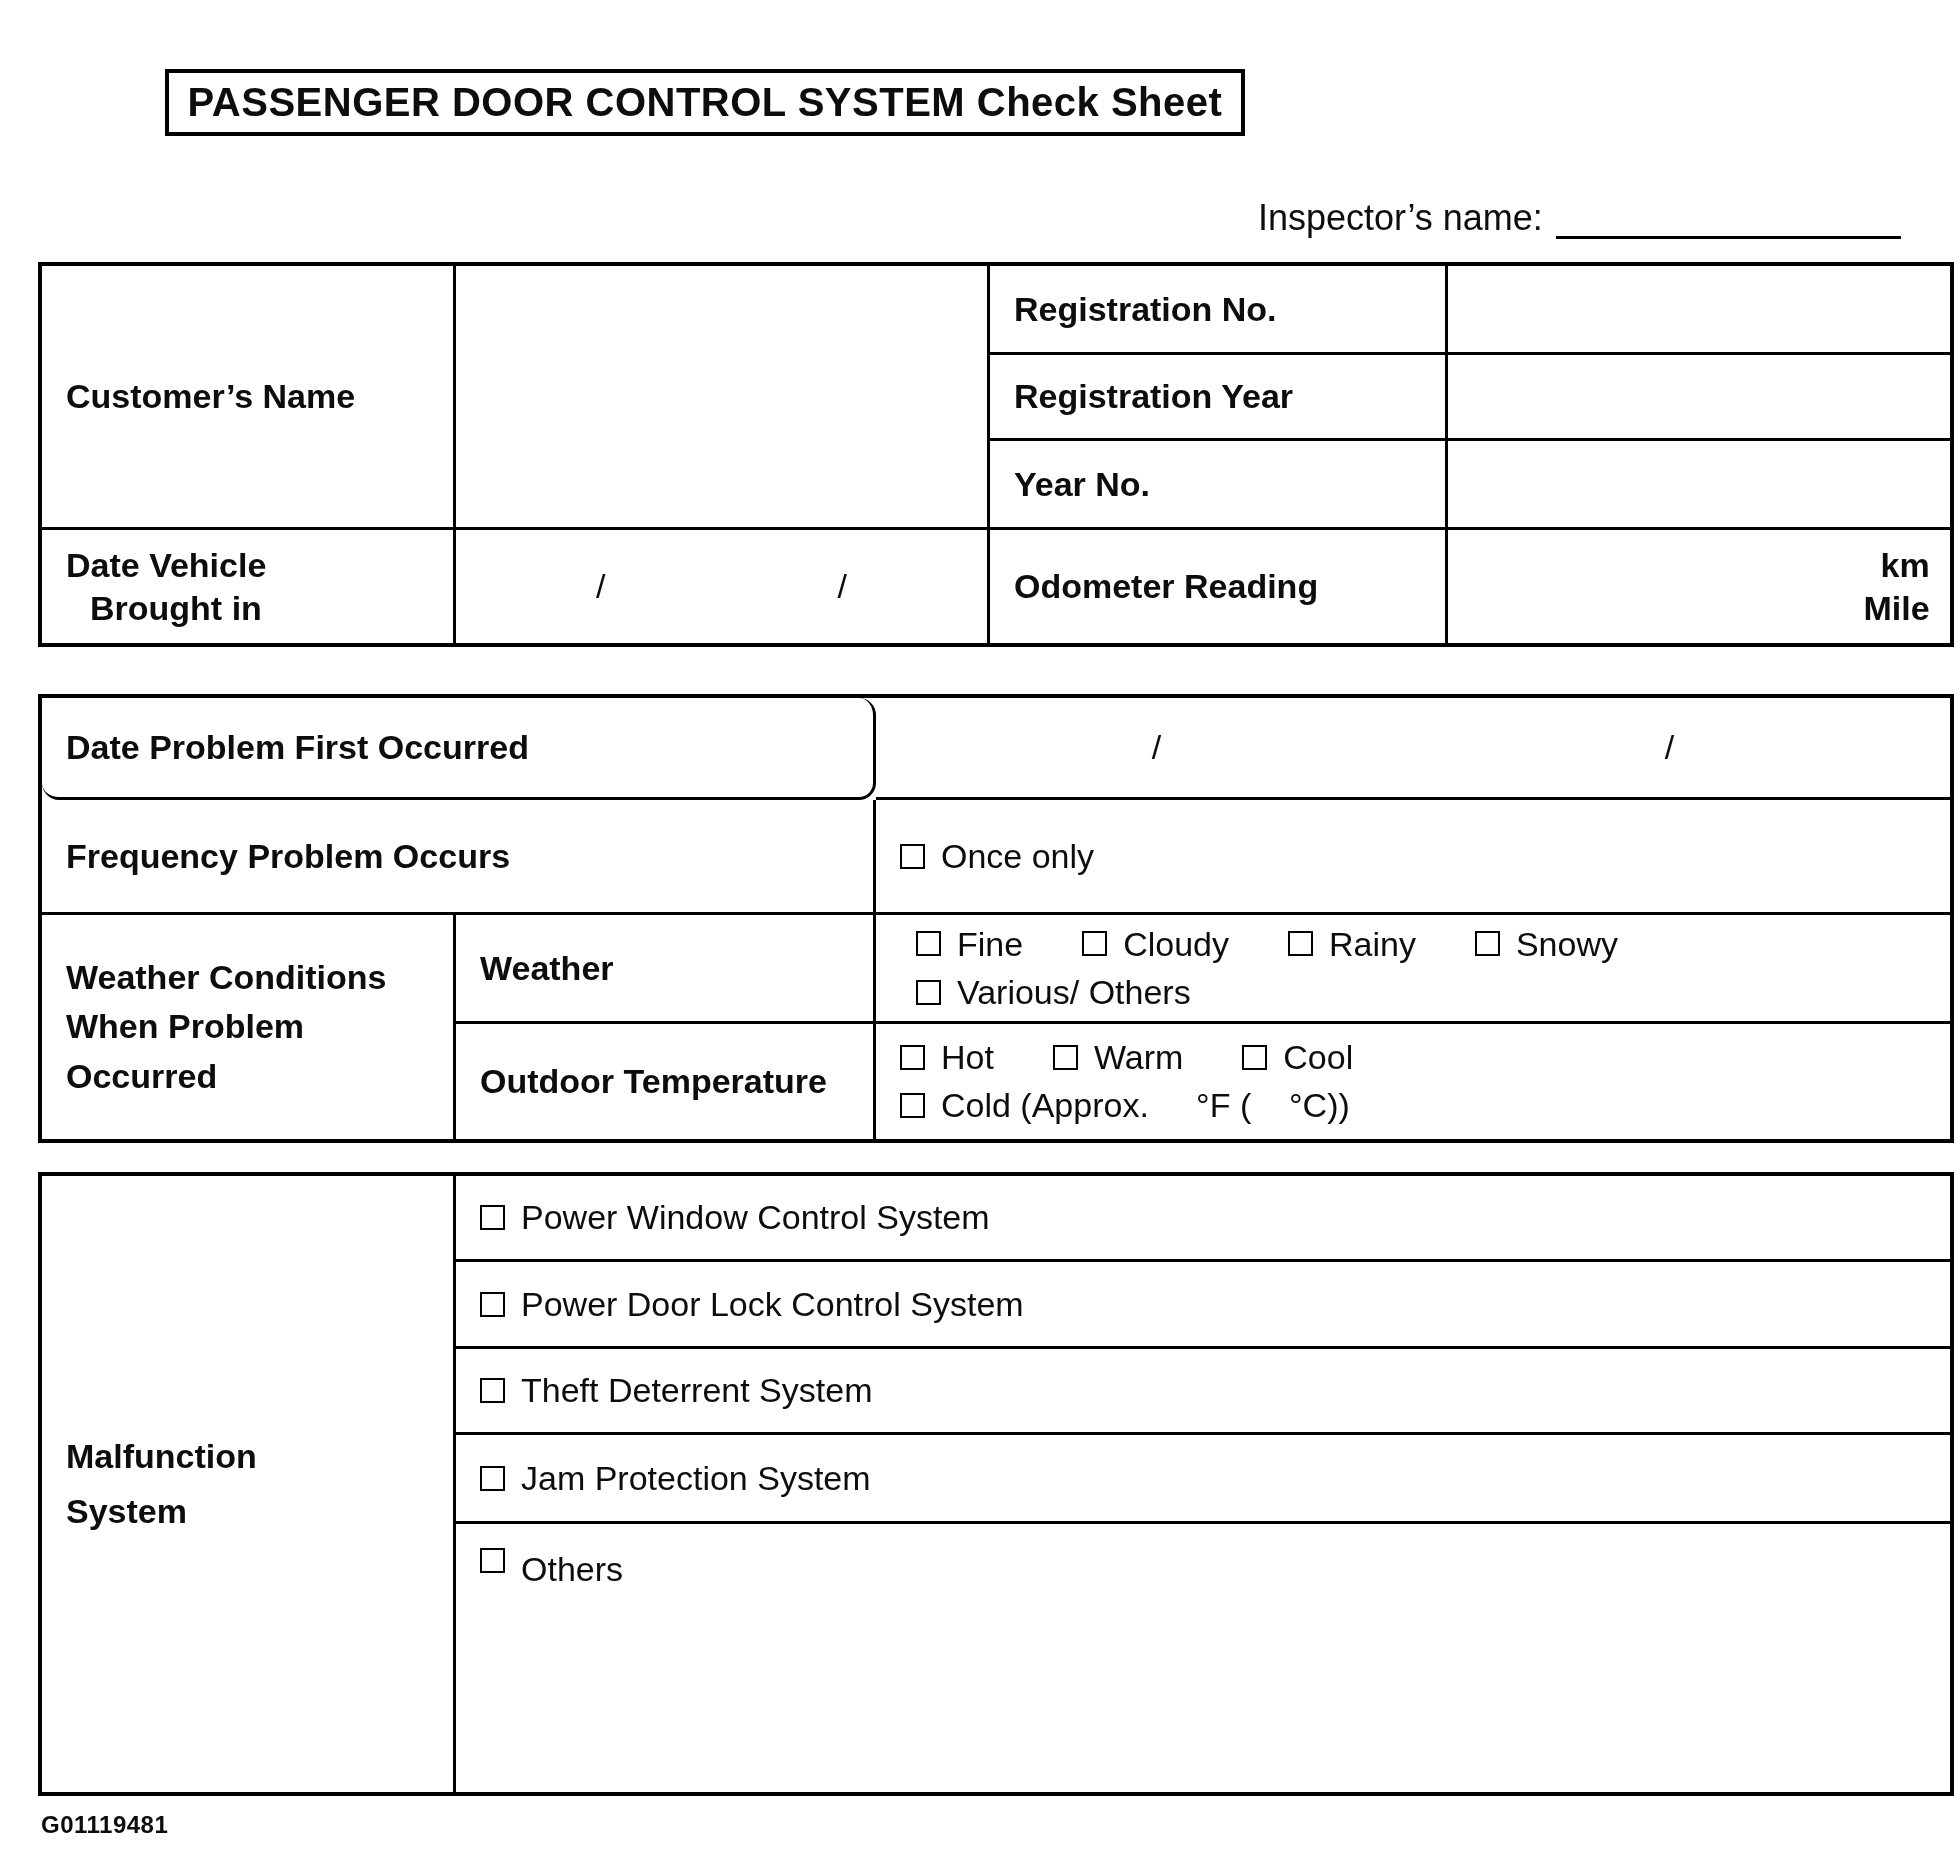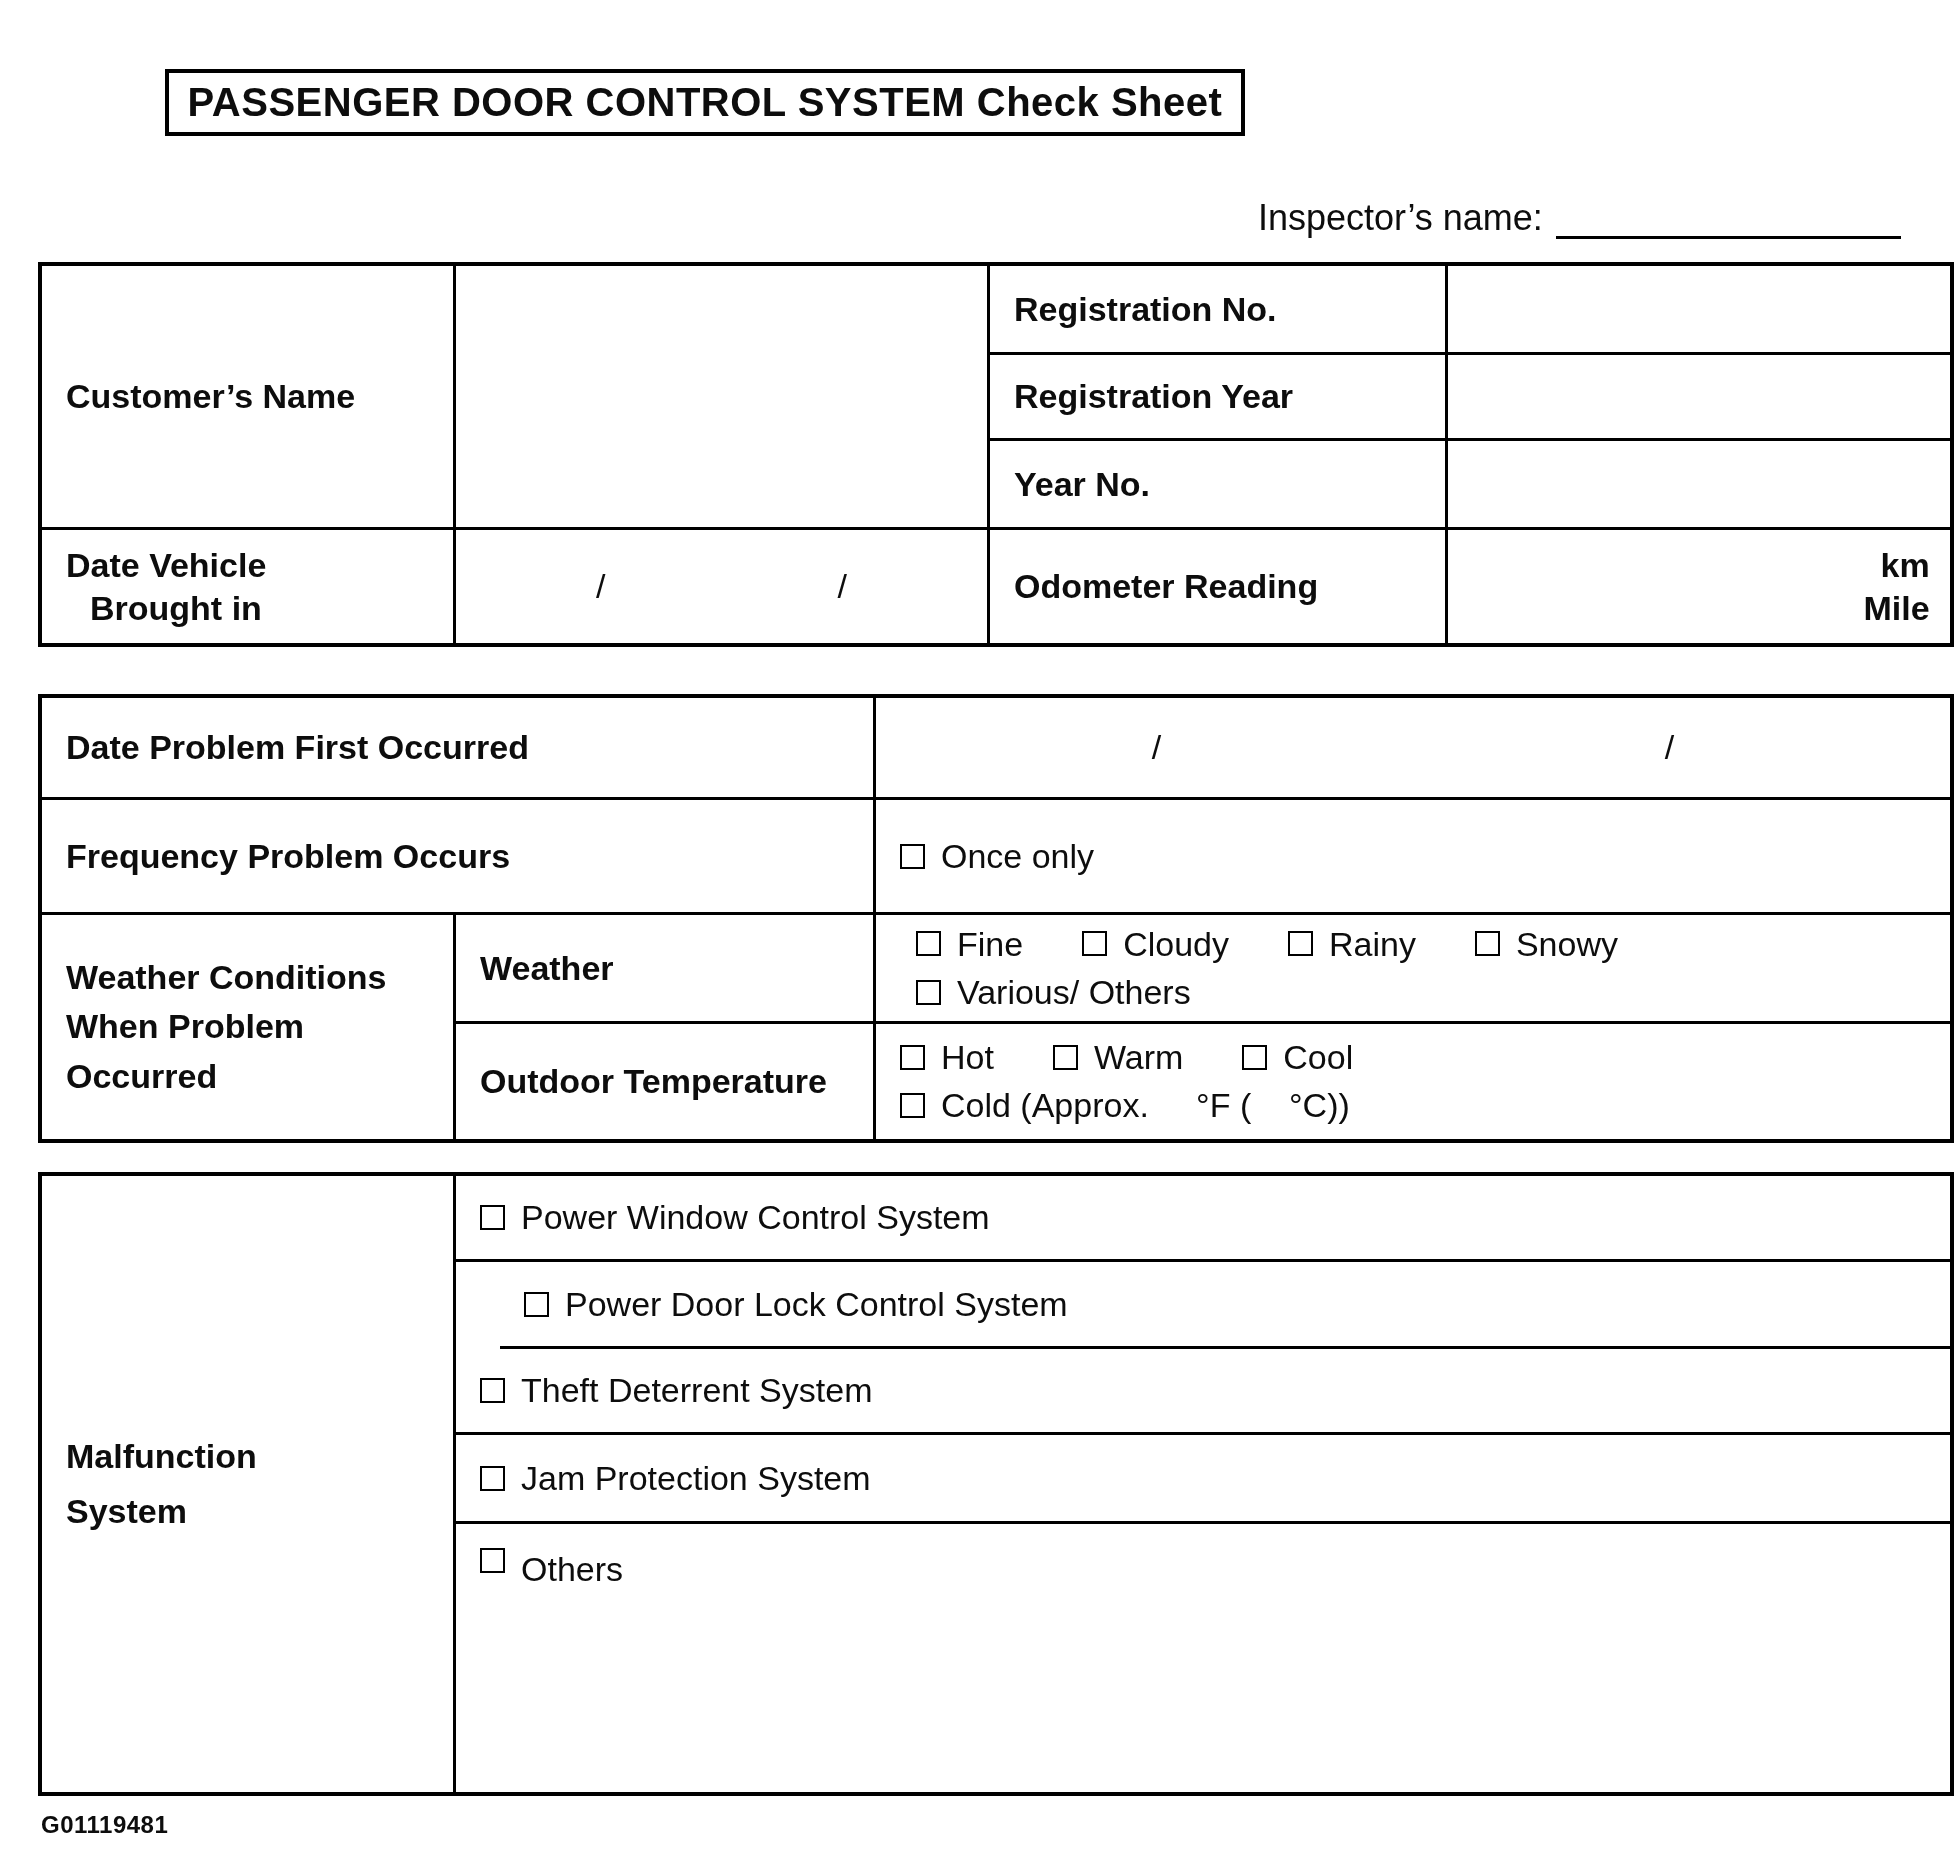--- a/index.html
+++ b/index.html
@@ -93,21 +93,21 @@
   .twoline div { line-height: 1.25; }
   .twoline .indent { padding-left: 24px; }
 
   
   #problem-table {
     left: 38px; top: 694px;
     width: 1916px;
     grid-template-columns: 414px 420px 1fr;
     grid-template-rows: 102px 115px 109px 115px;
   }
-  .p-date-lbl { grid-area: 1 / 1 / 2 / 3; }
+  .p-date-lbl { grid-area: 1 / 1 / 2 / 3; border-radius: 17px; }
   .p-date-val { grid-area: 1 / 3 / 2 / 4; justify-content: space-around; }
   .p-freq-lbl { grid-area: 2 / 1 / 3 / 3; }
   .p-freq-val { grid-area: 2 / 3 / 3 / 4; }
   .p-wcond    { grid-area: 3 / 1 / 5 / 2; line-height: 1.45; }
   .p-weather-lbl { grid-area: 3 / 2 / 4 / 3; }
   .p-weather-val { grid-area: 3 / 3 / 4 / 4; padding-left: 40px; }
   .p-temp-lbl { grid-area: 4 / 2 / 5 / 3; }
   .p-temp-val { grid-area: 4 / 3 / 5 / 4; }
   .gap-lg { gap: 0 89px; }
   .gap-md { gap: 0 59px; }
@@ -116,21 +116,21 @@
 
   
   #malfunction-table {
     left: 38px; top: 1172px;
     width: 1916px; height: 624px;
     grid-template-columns: 414px 1fr;
     grid-template-rows: 86px 87px 86px 89px 1fr;
   }
   .m-label { grid-area: 1 / 1 / 6 / 2; line-height: 1.45; }
   .m-opt1 { grid-area: 1 / 2 / 2 / 3; }
-  .m-opt2 { grid-area: 2 / 2 / 3 / 3; margin-left: 44px; }
+  .m-opt2 { grid-area: 2 / 2 / 3 / 3; }
   .m-opt3 { grid-area: 3 / 2 / 4 / 3; }
   .m-opt4 { grid-area: 4 / 2 / 5 / 3; }
   .m-opt5 { grid-area: 5 / 2 / 6 / 3; align-items: flex-start; padding-top: 24px; }
 
   
   .figure-code {
     position: absolute;
     left: 41px; top: 1811px;
     font-size: 24px; font-weight: bold; letter-spacing: 0.5px;
   }

